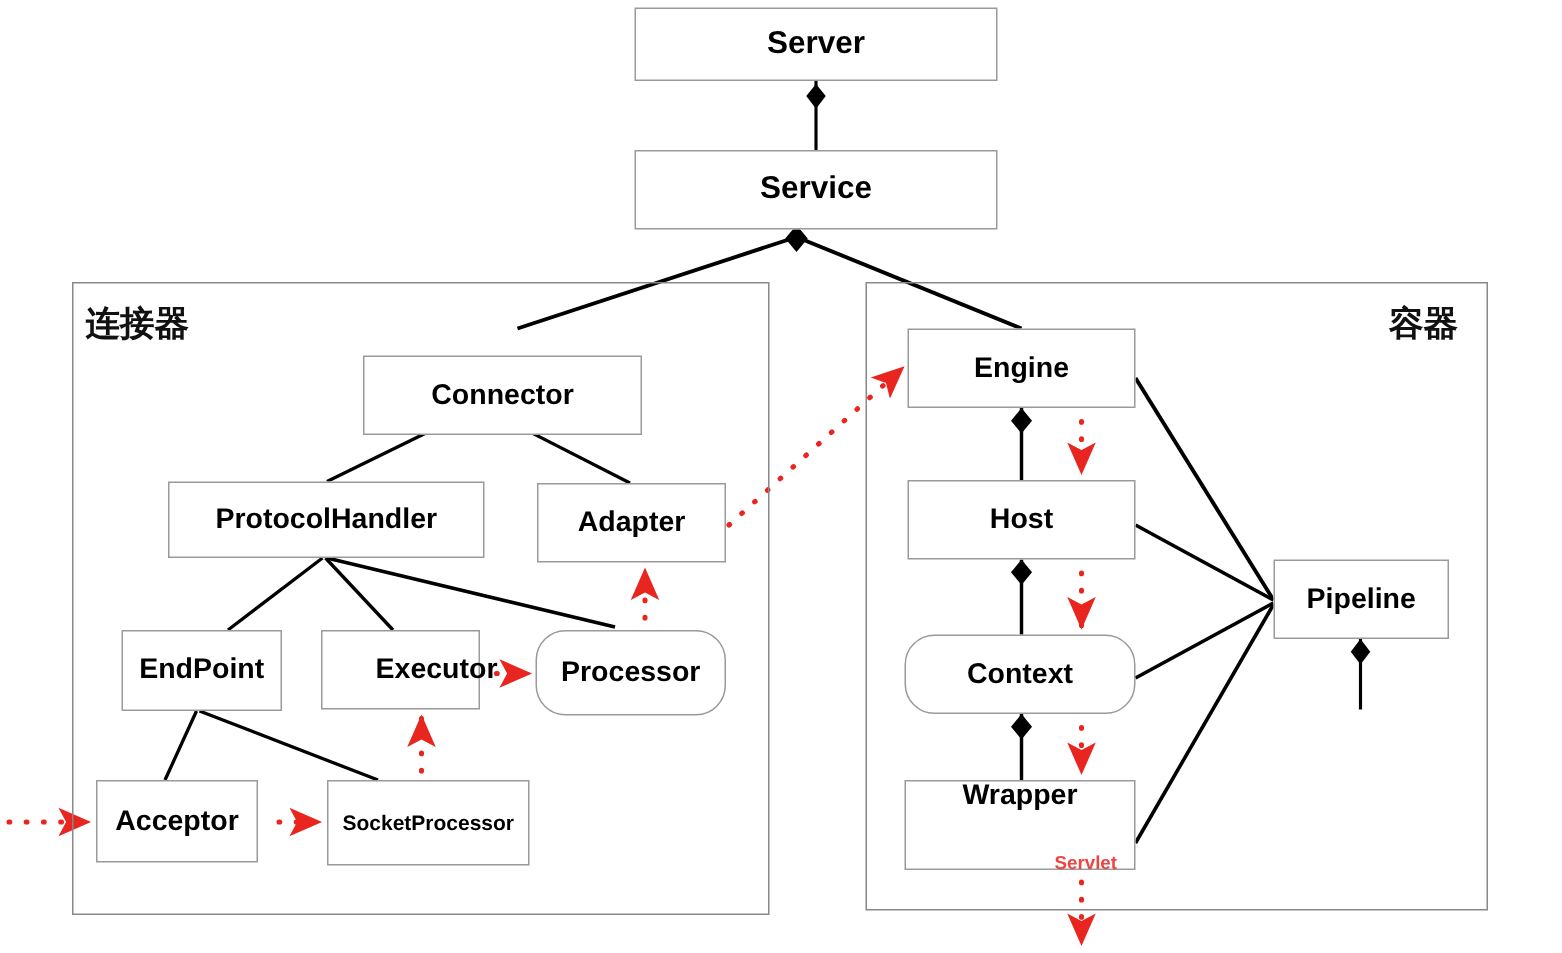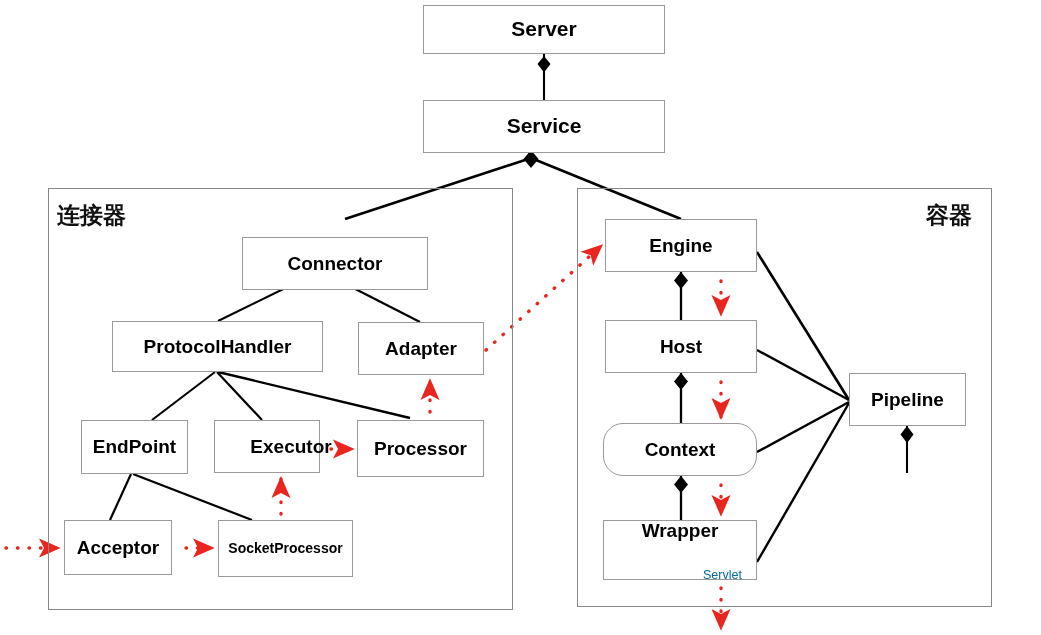--- a/index.html
+++ b/index.html
@@ -55,22 +55,22 @@
     display: block;
     text-align: center;
     line-height: 1.05;
   }
   .node.sz-lg  { font-size: 21px; }
   .node.sz-md  { font-size: 19px; }
   .node.sz-sm  { font-size: 14px; font-weight: bold; }
   .sub-label {
     position: absolute;
     font-size: 12.5px;
-    font-weight: normal;
-    color: #0369a1;
+    font-weight: bold;
+    color: #ef4444;
     white-space: nowrap;
   }
 </style>
 </head>
 <body>
 
 <div id="canvas">
 
   <svg id="wires" viewBox="0 0 1041 635">
     <defs>
@@ -195,21 +195,21 @@
   </div>
 
   <div class="node sz-md" style="left:81px; top:420px; width:107px; height:54px;">
     <span class="lbl">EndPoint</span>
   </div>
 
   <div class="node sz-md" style="left:214px; top:420px; width:106px; height:53px;padding-left:48px;">
     <span class="lbl">Executor</span>
   </div>
 
-  <div class="node sz-md" style="left:357px; top:420px; width:127px; height:57px;">
+  <div class="node sz-md" style="left:357px; top:420px; width:127px; height:57px;border-radius:20px;">
     <span class="lbl">Processor</span>
   </div>
 
   <div class="node sz-md" style="left:64px; top:520px; width:108px; height:55px;">
     <span class="lbl">Acceptor</span>
   </div>
 
   <div class="node sz-sm" style="left:218px; top:520px; width:135px; height:57px;">
     <span class="lbl">SocketProcessor</span>
   </div>

